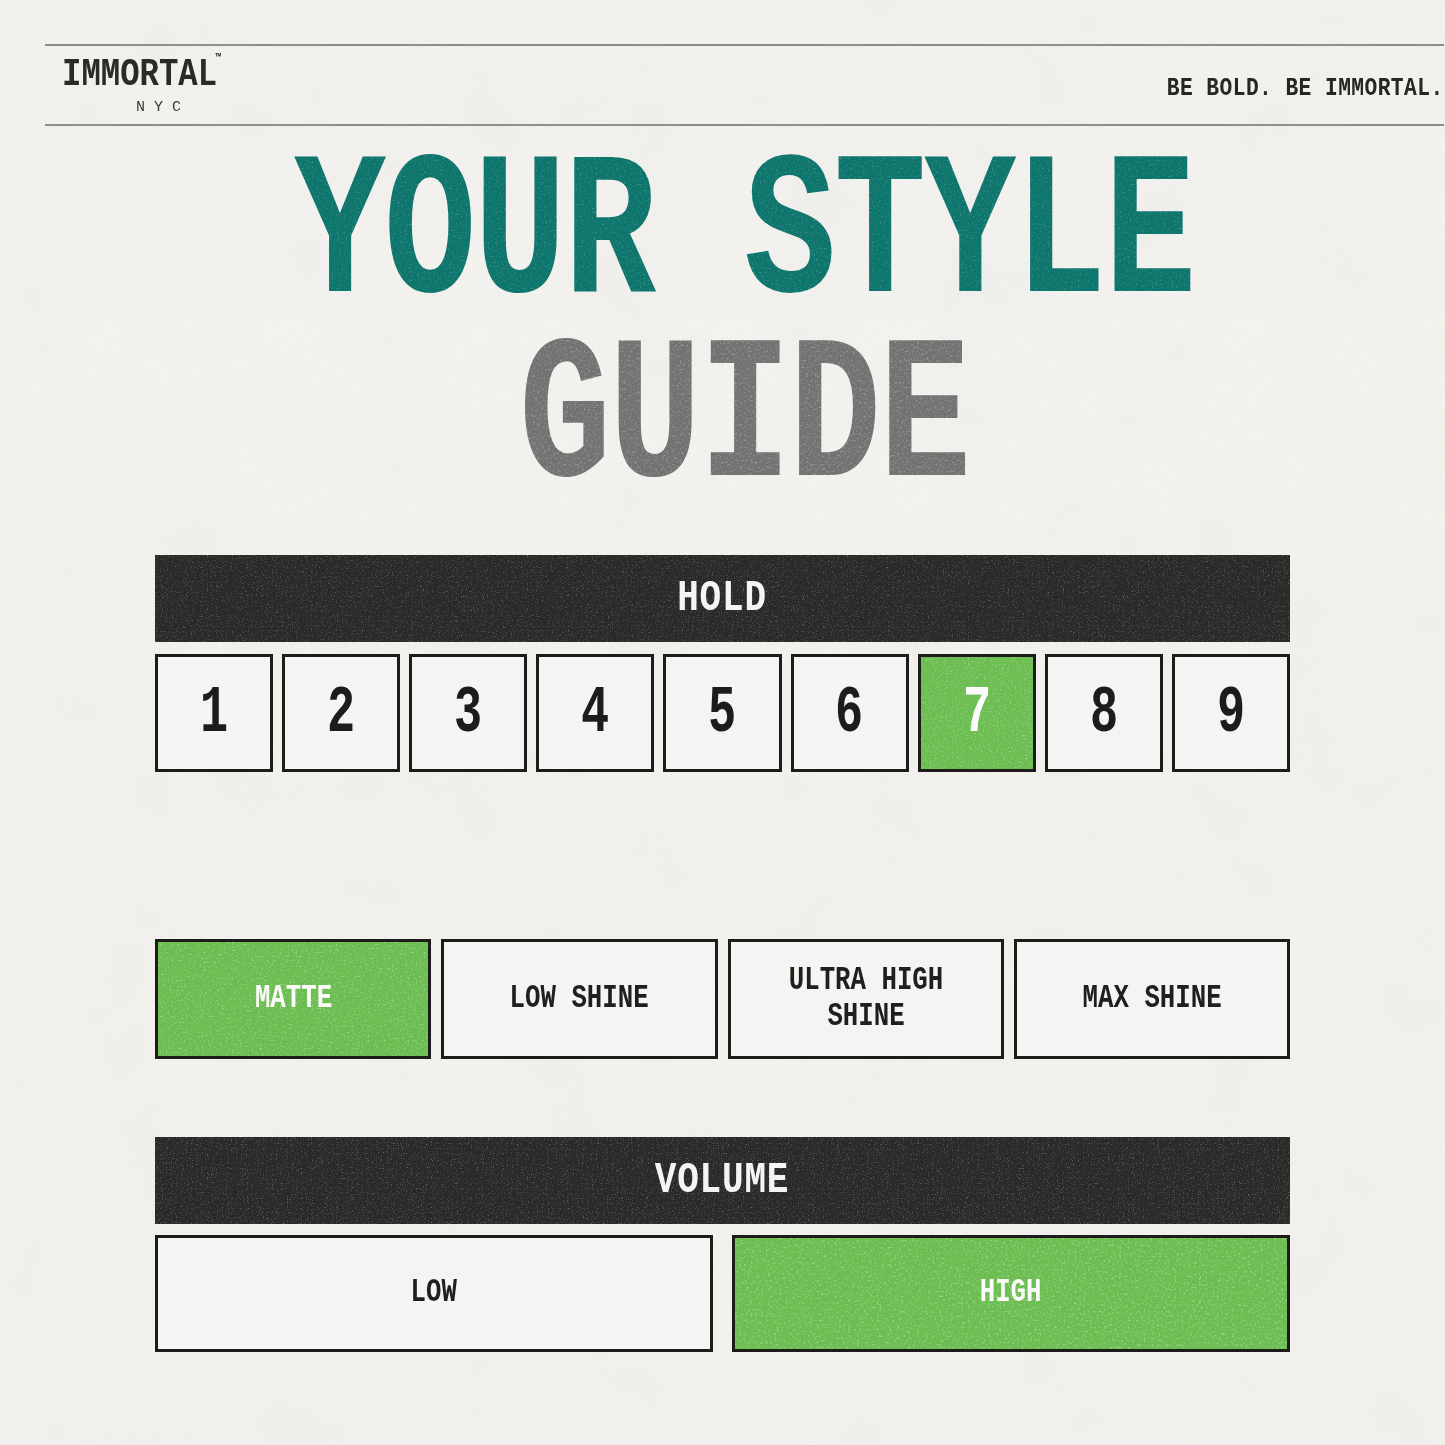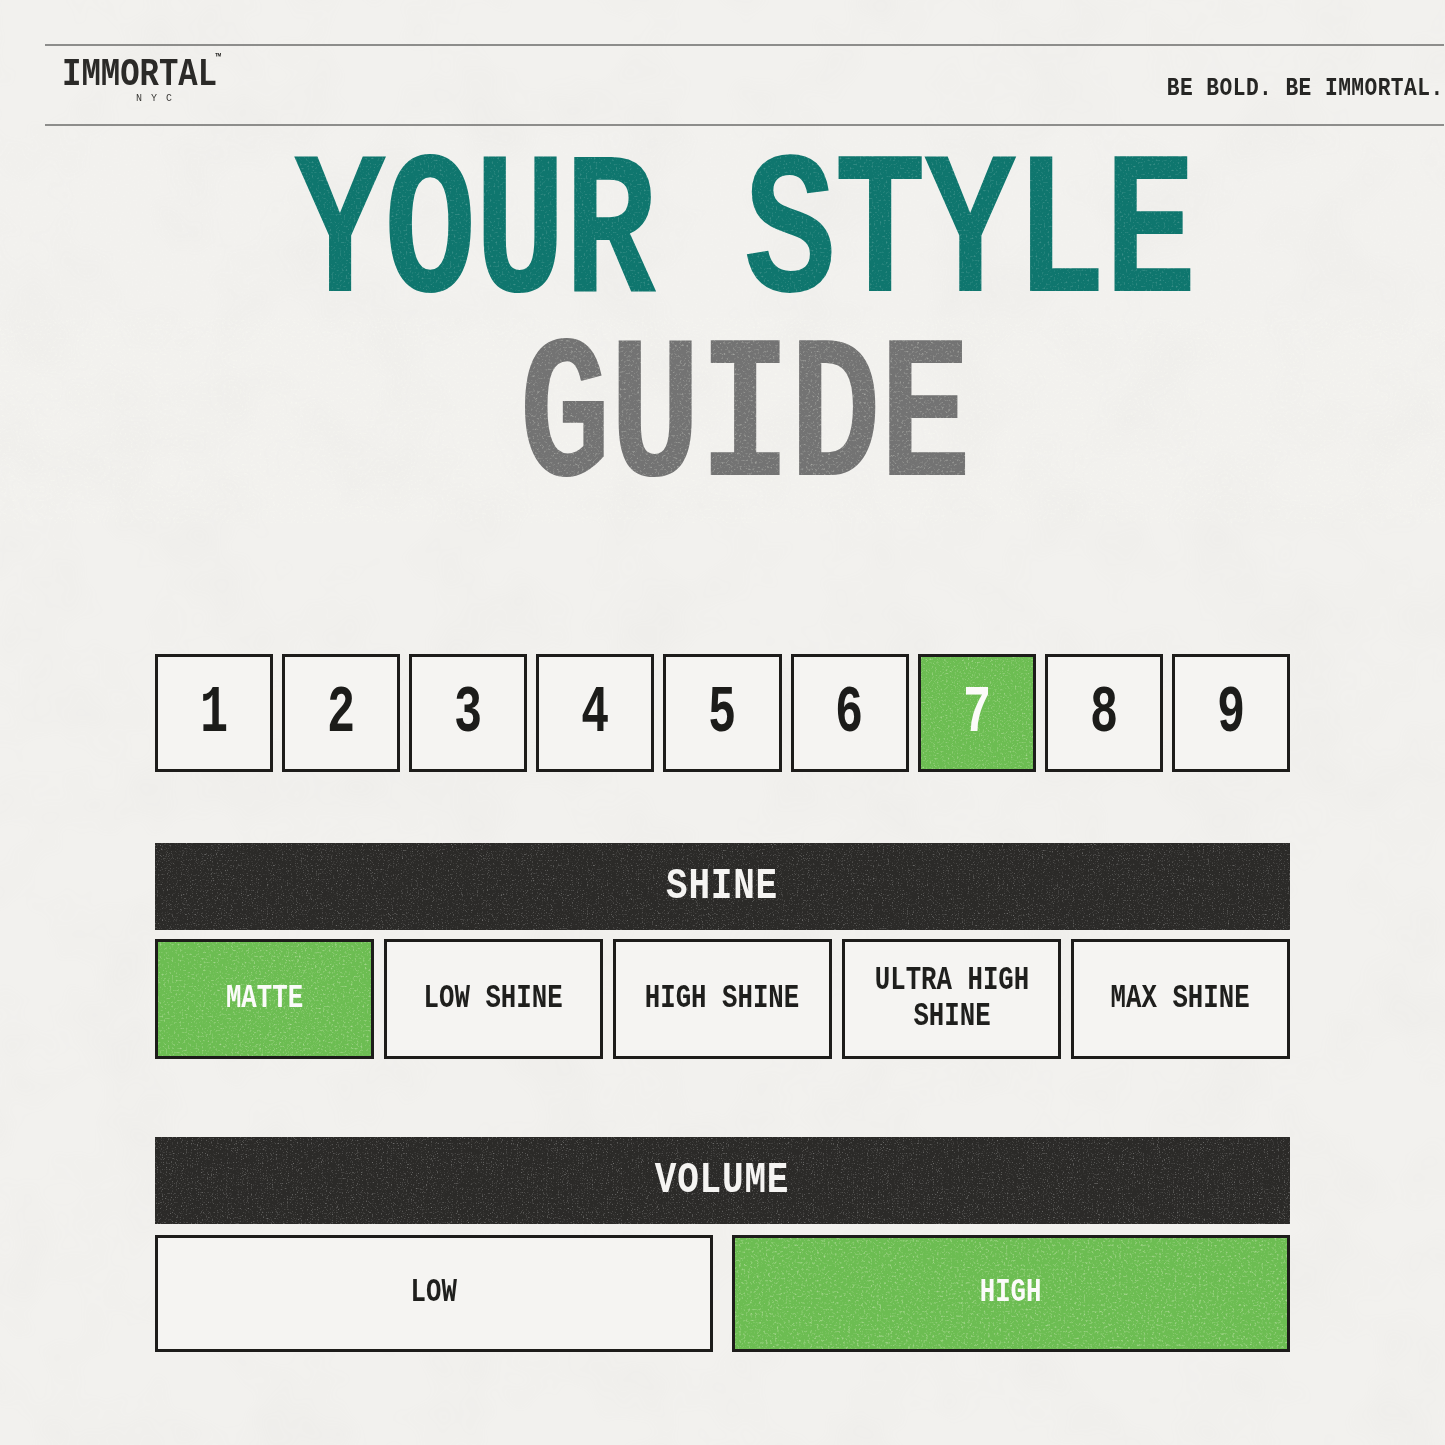--- a/index.html
+++ b/index.html
@@ -9,21 +9,21 @@
   }
   .tex{position:absolute;left:0;top:0;width:100%;height:100%;pointer-events:none;}
   .rule{position:absolute;left:45px;right:45px;height:2px;background:#8d8d8b;}
   .rule-top{top:44px;}
   .rule-bottom{top:124px;}
 
   .logo{position:absolute;left:62px;top:56px;line-height:1;color:#2b2a28;}
   .logo-main{font-size:38px;font-weight:bold;letter-spacing:0px;display:inline-block;
     transform:scaleX(.85);transform-origin:left center;white-space:nowrap;}
   .logo-tm{font-size:11px;font-weight:bold;vertical-align:top;position:relative;top:-3px;left:-2px;}
-  .logo-sub{font-size:10px;letter-spacing:9px;margin-left:74px;color:#3a3937;}
+  .logo-sub{font-size:15px;letter-spacing:9px;margin-top:6px;margin-left:74px;color:#3a3937;}
 
   .tagline{position:absolute;right:45px;top:74px;font-size:25px;font-weight:bold;
     letter-spacing:.5px;color:#262624;transform:scaleX(.85);transform-origin:right center;white-space:nowrap;}
 
   .title-line{position:absolute;left:0;width:100%;text-align:center;line-height:1;font-weight:bold;}
   .title-1{top:134px;font-size:205px;color:#0f766e;}
   .title-2{top:318px;font-size:205px;color:#737373;}
   .cond{display:inline-block;transform:scaleX(.75);transform-origin:center;white-space:nowrap;letter-spacing:-3px;}
 
   .bar{position:absolute;left:155px;width:1135px;height:87px;background:#2b2a28;
@@ -85,20 +85,30 @@
     <span class="cond">GUIDE</span>
     <svg class="tex">
       <filter id="d2">
           <feTurbulence type="fractalNoise" baseFrequency="0.45" numOctaves="2" seed="12" stitchTiles="stitch"></feTurbulence>
         <feColorMatrix type="matrix" values="0 0 0 0 0.97  0 0 0 0 1  0 0 0 0 0.9  0 0 0 2.6 -1.45"></feColorMatrix>
         </filter>
       <rect width="100%" height="100%" filter="url(#d2)" opacity="0.4"></rect>
     </svg>
   </div>
 
+  <div class="bar bar-hold">
+    <svg class="tex">
+      <filter id="g1">
+          <feTurbulence type="fractalNoise" baseFrequency="0.8" numOctaves="2" seed="21" stitchTiles="stitch"></feTurbulence>
+        <feColorMatrix type="matrix" values="0 0 0 0 1  0 0 0 0 1  0 0 0 0 1  0 0 0 2.6 -1.5"></feColorMatrix>
+        </filter>
+      <rect width="100%" height="100%" filter="url(#g1)" opacity="0.4"></rect>
+    </svg>
+    <span class="bar-label">HOLD</span>
+  </div>
   <div class="row row-hold">
     <div class="cell">
         <span class="num">1</span>
       </div>
     <div class="cell">
         <span class="num">2</span>
       </div>
     <div class="cell">
         <span class="num">3</span>
       </div>
@@ -122,46 +132,33 @@
       <span class="num">7</span>
     </div>
     <div class="cell">
         <span class="num">8</span>
       </div>
     <div class="cell">
         <span class="num">9</span>
       </div>
   </div>
 
-  <div class="bar bar-shine">
-    <svg class="tex">
-      <filter id="g2">
-          <feTurbulence type="fractalNoise" baseFrequency="0.8" numOctaves="2" seed="22" stitchTiles="stitch"></feTurbulence>
-        <feColorMatrix type="matrix" values="0 0 0 0 1  0 0 0 0 1  0 0 0 0 1  0 0 0 2.6 -1.5"></feColorMatrix>
-        </filter>
-      <rect width="100%" height="100%" filter="url(#g2)" opacity="0.4"></rect>
-    </svg>
-    <span class="bar-label">SHINE</span>
-  </div>
   <div class="row row-shine">
     <div class="cell selected">
       <svg class="tex">
         <filter id="g5">
             <feTurbulence type="fractalNoise" baseFrequency="0.5" numOctaves="2" seed="33" stitchTiles="stitch"></feTurbulence>
           <feColorMatrix type="matrix" values="0 0 0 0 1  0 0 0 0 1  0 0 0 0 0.85  0 0 0 2.4 -1.3"></feColorMatrix>
           </filter>
         <rect width="100%" height="100%" filter="url(#g5)" opacity="0.5"></rect>
       </svg>
       <span class="lbl">MATTE</span>
     </div>
     <div class="cell">
         <span class="lbl">LOW SHINE</span>
-      </div>
-    <div class="cell">
-        <span class="lbl">HIGH SHINE</span>
       </div>
     <div class="cell">
         <span class="lbl" style="white-space:normal;max-width:200px;">ULTRA HIGH SHINE</span>
       </div>
     <div class="cell">
         <span class="lbl">MAX SHINE</span>
       </div>
   </div>
 
   <div class="bar bar-volume">

